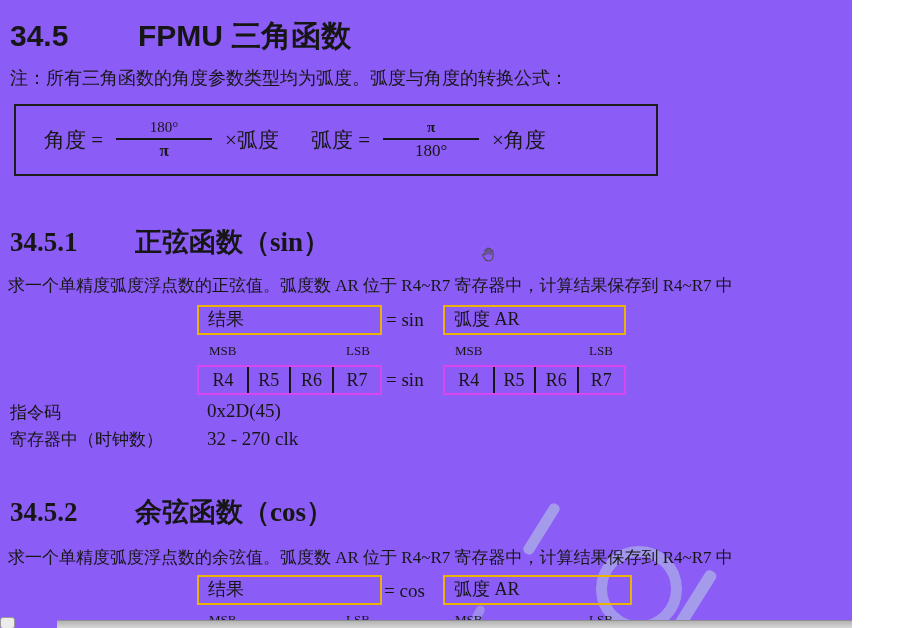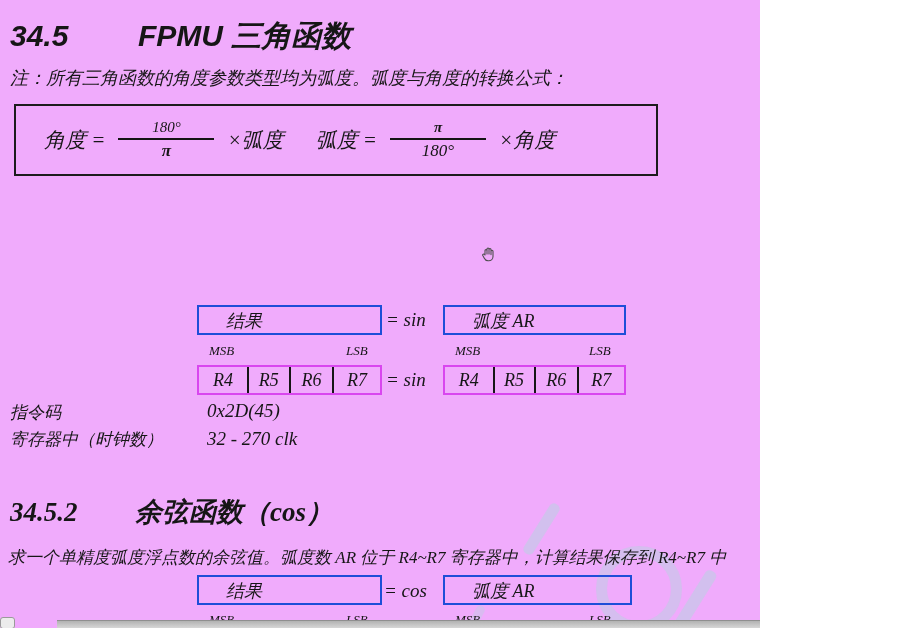--- a/index.html
+++ b/index.html
@@ -1,20 +1,19 @@
 <!DOCTYPE html>
 <html><head>
 <meta charset="utf-8">
 <style>
   html,body { margin:0; padding:0; background:#ffffff; }
   .screen {
-    position:relative; width:760px; height:628px; overflow:hidden;
-    background:#f0abfc; color:#161616;
+    position:relative; width:852px; height:628px; overflow:hidden;
+    background:#8b5cf6; color:#161616;
     font-family:"Liberation Serif","DejaVu Serif",serif;
-    font-style:italic;
   }
   .abs { position:absolute; }
 
   
   .wm { position:absolute; background:#b9d2e2; opacity:.55; border-radius:5px; z-index:0; }
   .wm-circle { position:absolute; width:64px; height:64px; border:11px solid #b9d2e2;
     border-radius:50%; opacity:.5; background:transparent; z-index:0; }
 
   .content { position:absolute; inset:0; z-index:1; }
 
@@ -41,22 +40,22 @@
   .sec-head { font-weight:bold; font-size:27px; white-space:nowrap; }
   .sec-head .num { display:inline-block; width:125px; }
   .sec1 { left:10px; top:224px; }
   .sec2 { left:10px; top:494px; }
 
   .para { left:8px; top:0; font-size:17px; white-space:nowrap; }
   .para1 { top:274px; }
   .para2 { top:546px; }
 
   
-  .dbox { border:2px solid #1d4ed8; box-sizing:border-box; background:transparent;
-    display:flex; align-items:flex-end; font-size:18px; padding-left:27px; height:30px; }
+  .dbox { border:2px solid #eab308; box-sizing:border-box; background:transparent;
+    display:flex; align-items:flex-start; font-size:18px; padding-left:9px; height:30px; }
   .op { font-size:19px; white-space:nowrap; }
   .bit-label { font-size:13px; }
 
   .reg-grid { display:grid; grid-template-columns:1.15fr .95fr 1fr 1.05fr;
     border:2px solid #d946ef; box-sizing:border-box; height:30px; }
   .reg-cell { display:flex; align-items:center; justify-content:center;
     font-size:18px; border-right:2px solid #161616; }
   .reg-cell:last-child { border-right:none; }
 
   .spec-label { font-size:17px; white-space:nowrap; }
@@ -102,27 +101,31 @@
         <span>弧度 =</span>
         <span class="frac">
           <span class="fnum pi">π</span>
           <span class="fbar"></span>
           <span class="fden">180°</span>
         </span>
         <span>×角度</span>
       </div>
     </div>
 
+    <div class="abs sec-head sec1">
+      <span class="num">34.5.1</span><span>正弦函数（sin）</span>
+    </div>
 
     <div class="abs hand-icon">
       <svg width="14" height="17" viewBox="0 0 14 17">
         <path d="M4 9 V4.6 a1 1 0 0 1 2 0 V8 M6 8 V3 a1 1 0 0 1 2 0 V8 M8 8 V3.6 a1 1 0 0 1 2 0 V8.6 M10 8.6 V5.2 a1 1 0 0 1 2 0 V10.5 a4.3 4.3 0 0 1 -4.3 4.3 H7 a4.5 4.5 0 0 1 -3.7 -2.6 L1.8 9.6 a1.1 1.1 0 0 1 1.9 -1.1 l.3 .5" fill="none" stroke="#4d4d4d" stroke-width="1.1" stroke-linecap="round" stroke-linejoin="round"></path>
       </svg>
     </div>
 
+    <div class="abs para para1">求一个单精度弧度浮点数的正弦值。弧度数 AR 位于 R4~R7 寄存器中，计算结果保存到 R4~R7 中</div>
 
     <div class="abs dbox" style="left:197px; top:305px; width:185px;">
       <span>结果</span>
     </div>
     <div class="abs op" style="left:386px; top:309px;">= sin</div>
     <div class="abs dbox" style="left:443px; top:305px; width:183px;">
       <span>弧度 AR</span>
     </div>
 
     <div class="abs bit-label" style="left:209px; top:343px;">MSB</div>

